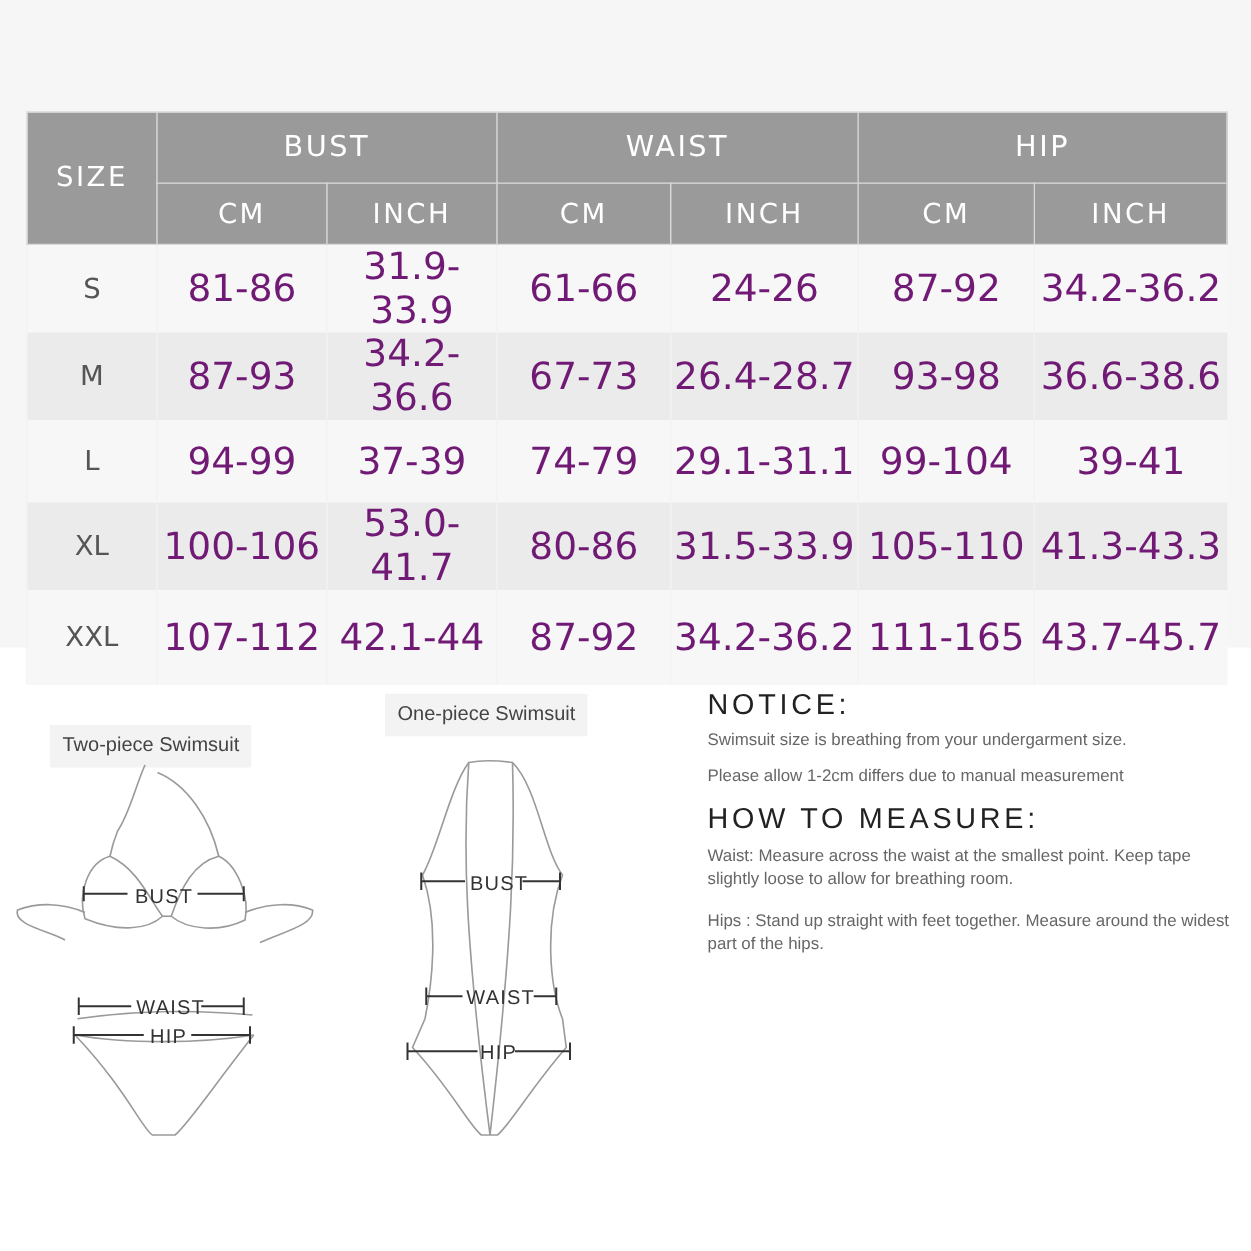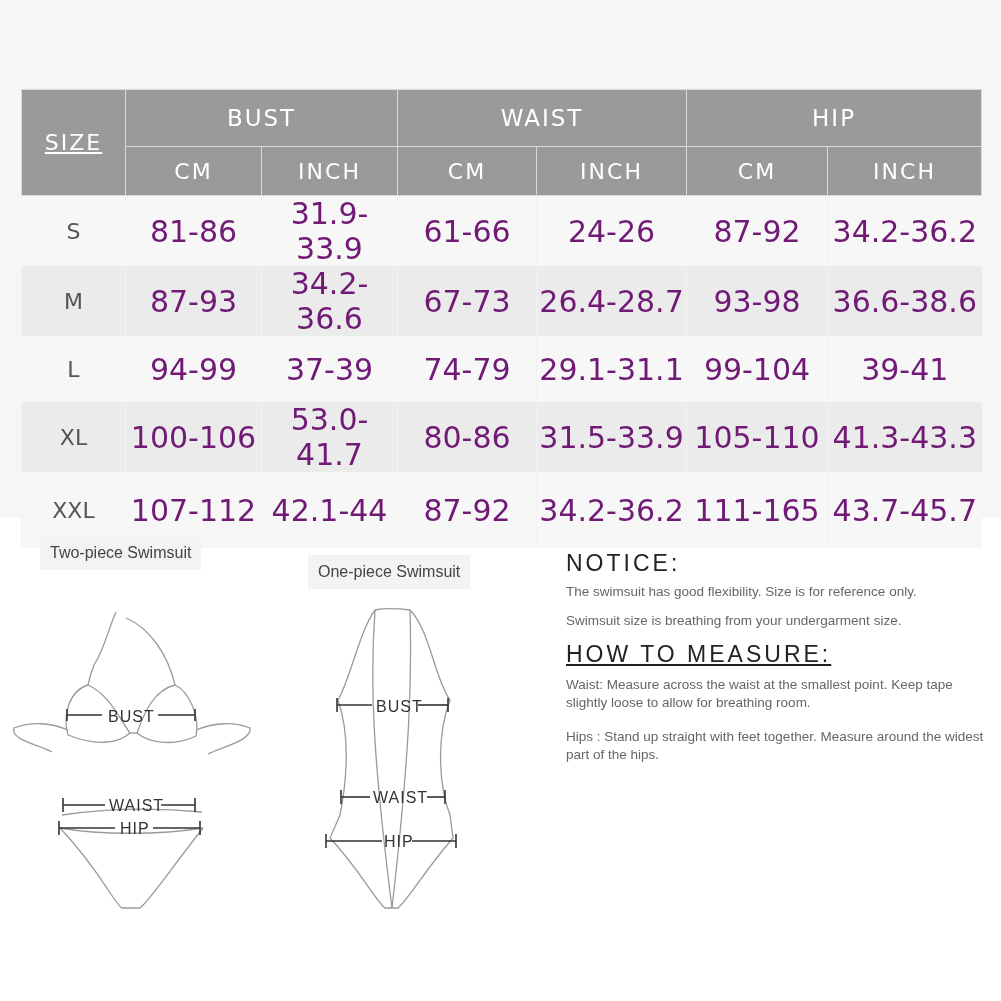--- a/index.html
+++ b/index.html
@@ -11,21 +11,21 @@
   table.size-table {
     position: absolute; left: 21px; top: 89px; width: 960px;
     border-collapse: collapse; table-layout: fixed;
   }
   .size-table th {
     background: #9a9a9a; color: #ffffff; font-weight: normal;
     letter-spacing: 2px; border: 1px solid #d9d9d9; text-align: center;
   }
   .size-table th.grp { height: 57px; font-size: 23px; }
   .size-table th.sub { height: 49px; font-size: 22px; }
-  .size-table th.size-h { font-size: 22px; text-decoration: underline; }
+  .size-table th.size-h { font-size: 22px; }
   .size-table td {
     text-align: center; font-size: 30px; color: #701a75; border-left: 1px solid #f2f2f2;
   }
   .size-table tr.odd td { background: #f7f7f7; height: 66px; }
   .size-table tr.even td { background: #ebebeb; height: 58px; }
   .size-table tr.last td { height: 76px; }
   .size-table td.size-cell { font-size: 22px; color: #555; vertical-align: middle; }
 
   .diagram-label {
     position: absolute; background: #f3f3f3; color: #444;
@@ -35,21 +35,21 @@
   svg.figure { position: absolute; overflow: visible; }
   svg.figure path, svg.figure line, svg.figure ellipse { stroke: #9a9a9a; fill: none; stroke-width: 1.3; }
   svg.figure .measure { stroke: #333; stroke-width: 1.6; }
   svg.figure text { fill: #333; font-family: "Liberation Sans", sans-serif; font-size: 16px; letter-spacing: 1px; stroke: none; }
 
   .notes { position: absolute; left: 566px; top: 550px; width: 420px; }
   .notes h2 { font-weight: normal; color: #222; font-size: 23px; letter-spacing: 3px; font-family: "Liberation Sans", sans-serif; }
   .notes p { font-size: 13.5px; color: #666; font-family: "Liberation Sans", sans-serif; line-height: 18px; }
   .notice-title { margin-bottom: 6px; }
   .notice-line { margin-bottom: 11px; }
-  .measure-title { margin-top: 10px; margin-bottom: 8px; text-decoration: underline; }
+  .measure-title { margin-top: 10px; margin-bottom: 8px; }
   .measure-item { margin-bottom: 16px; }
 </style>
 </head>
 <body>
 
 <div class="top-band"></div>
 
 <table class="size-table">
   <colgroup>
     <col style="width:104px">
@@ -118,21 +118,21 @@
       <td>107-112</td>
       <td>42.1-44</td>
       <td>87-92</td>
       <td>34.2-36.2</td>
       <td>111-165</td>
       <td>43.7-45.7</td>
     </tr>
   </tbody>
 </table>
 
-<div class="diagram-label" style="left:40px; top:536px;">Two-piece Swimsuit</div>
+<div class="diagram-label" style="left:40px; top:580px;">Two-piece Swimsuit</div>
 <svg class="figure" style="left:0; top:540px;" width="280" height="380" viewBox="0 0 280 380">
   <path d="M116 72 C108 90 104 110 94 125 C92 130 90 135 88 145"></path>
   <path d="M126 78 C150 88 168 115 175 145"></path>
   <path d="M88 145 C70 150 62 175 68 195 C95 206 118 204 130 193 C120 180 110 155 88 145 Z"></path>
   <path d="M175 145 C155 150 145 170 137 193 C150 204 176 206 196 196 C200 178 190 152 175 145 Z"></path>
   <path d="M130 193 L137 193"></path>
   <path d="M68 190 C50 182 30 182 14 188 C10 200 40 205 52 212"></path>
   <path d="M196 190 C215 182 235 182 250 188 C252 200 225 206 208 214"></path>
   <g>
     <line class="measure" x1="67" y1="175" x2="102" y2="175"></line>
@@ -183,18 +183,18 @@
     <line class="measure" x1="26" y1="301" x2="82" y2="301"></line>
     <line class="measure" x1="112" y1="301" x2="156" y2="301"></line>
     <line class="measure" x1="26" y1="294" x2="26" y2="308"></line>
     <line class="measure" x1="156" y1="294" x2="156" y2="308"></line>
     <text x="84" y="307">HIP</text>
   </g>
 </svg>
 
 <div class="notes">
   <h2 class="notice-title">NOTICE:</h2>
-  <p class="notice-line">The swimsuit has good flexibility. Size is for reference only.</p>
   <p class="notice-line">Swimsuit size is breathing from your undergarment size.</p>
+  <p class="notice-line">Please allow 1-2cm differs due to manual measurement</p>
   <h2 class="measure-title">HOW TO MEASURE:</h2>
   <p class="measure-item">Waist: Measure across the waist at the smallest point. Keep tape slightly loose to allow for breathing room.</p>
   <p class="measure-item">Hips : Stand up straight with feet together. Measure around the widest part of the hips.</p>
 </div>
 
 </body></html>

